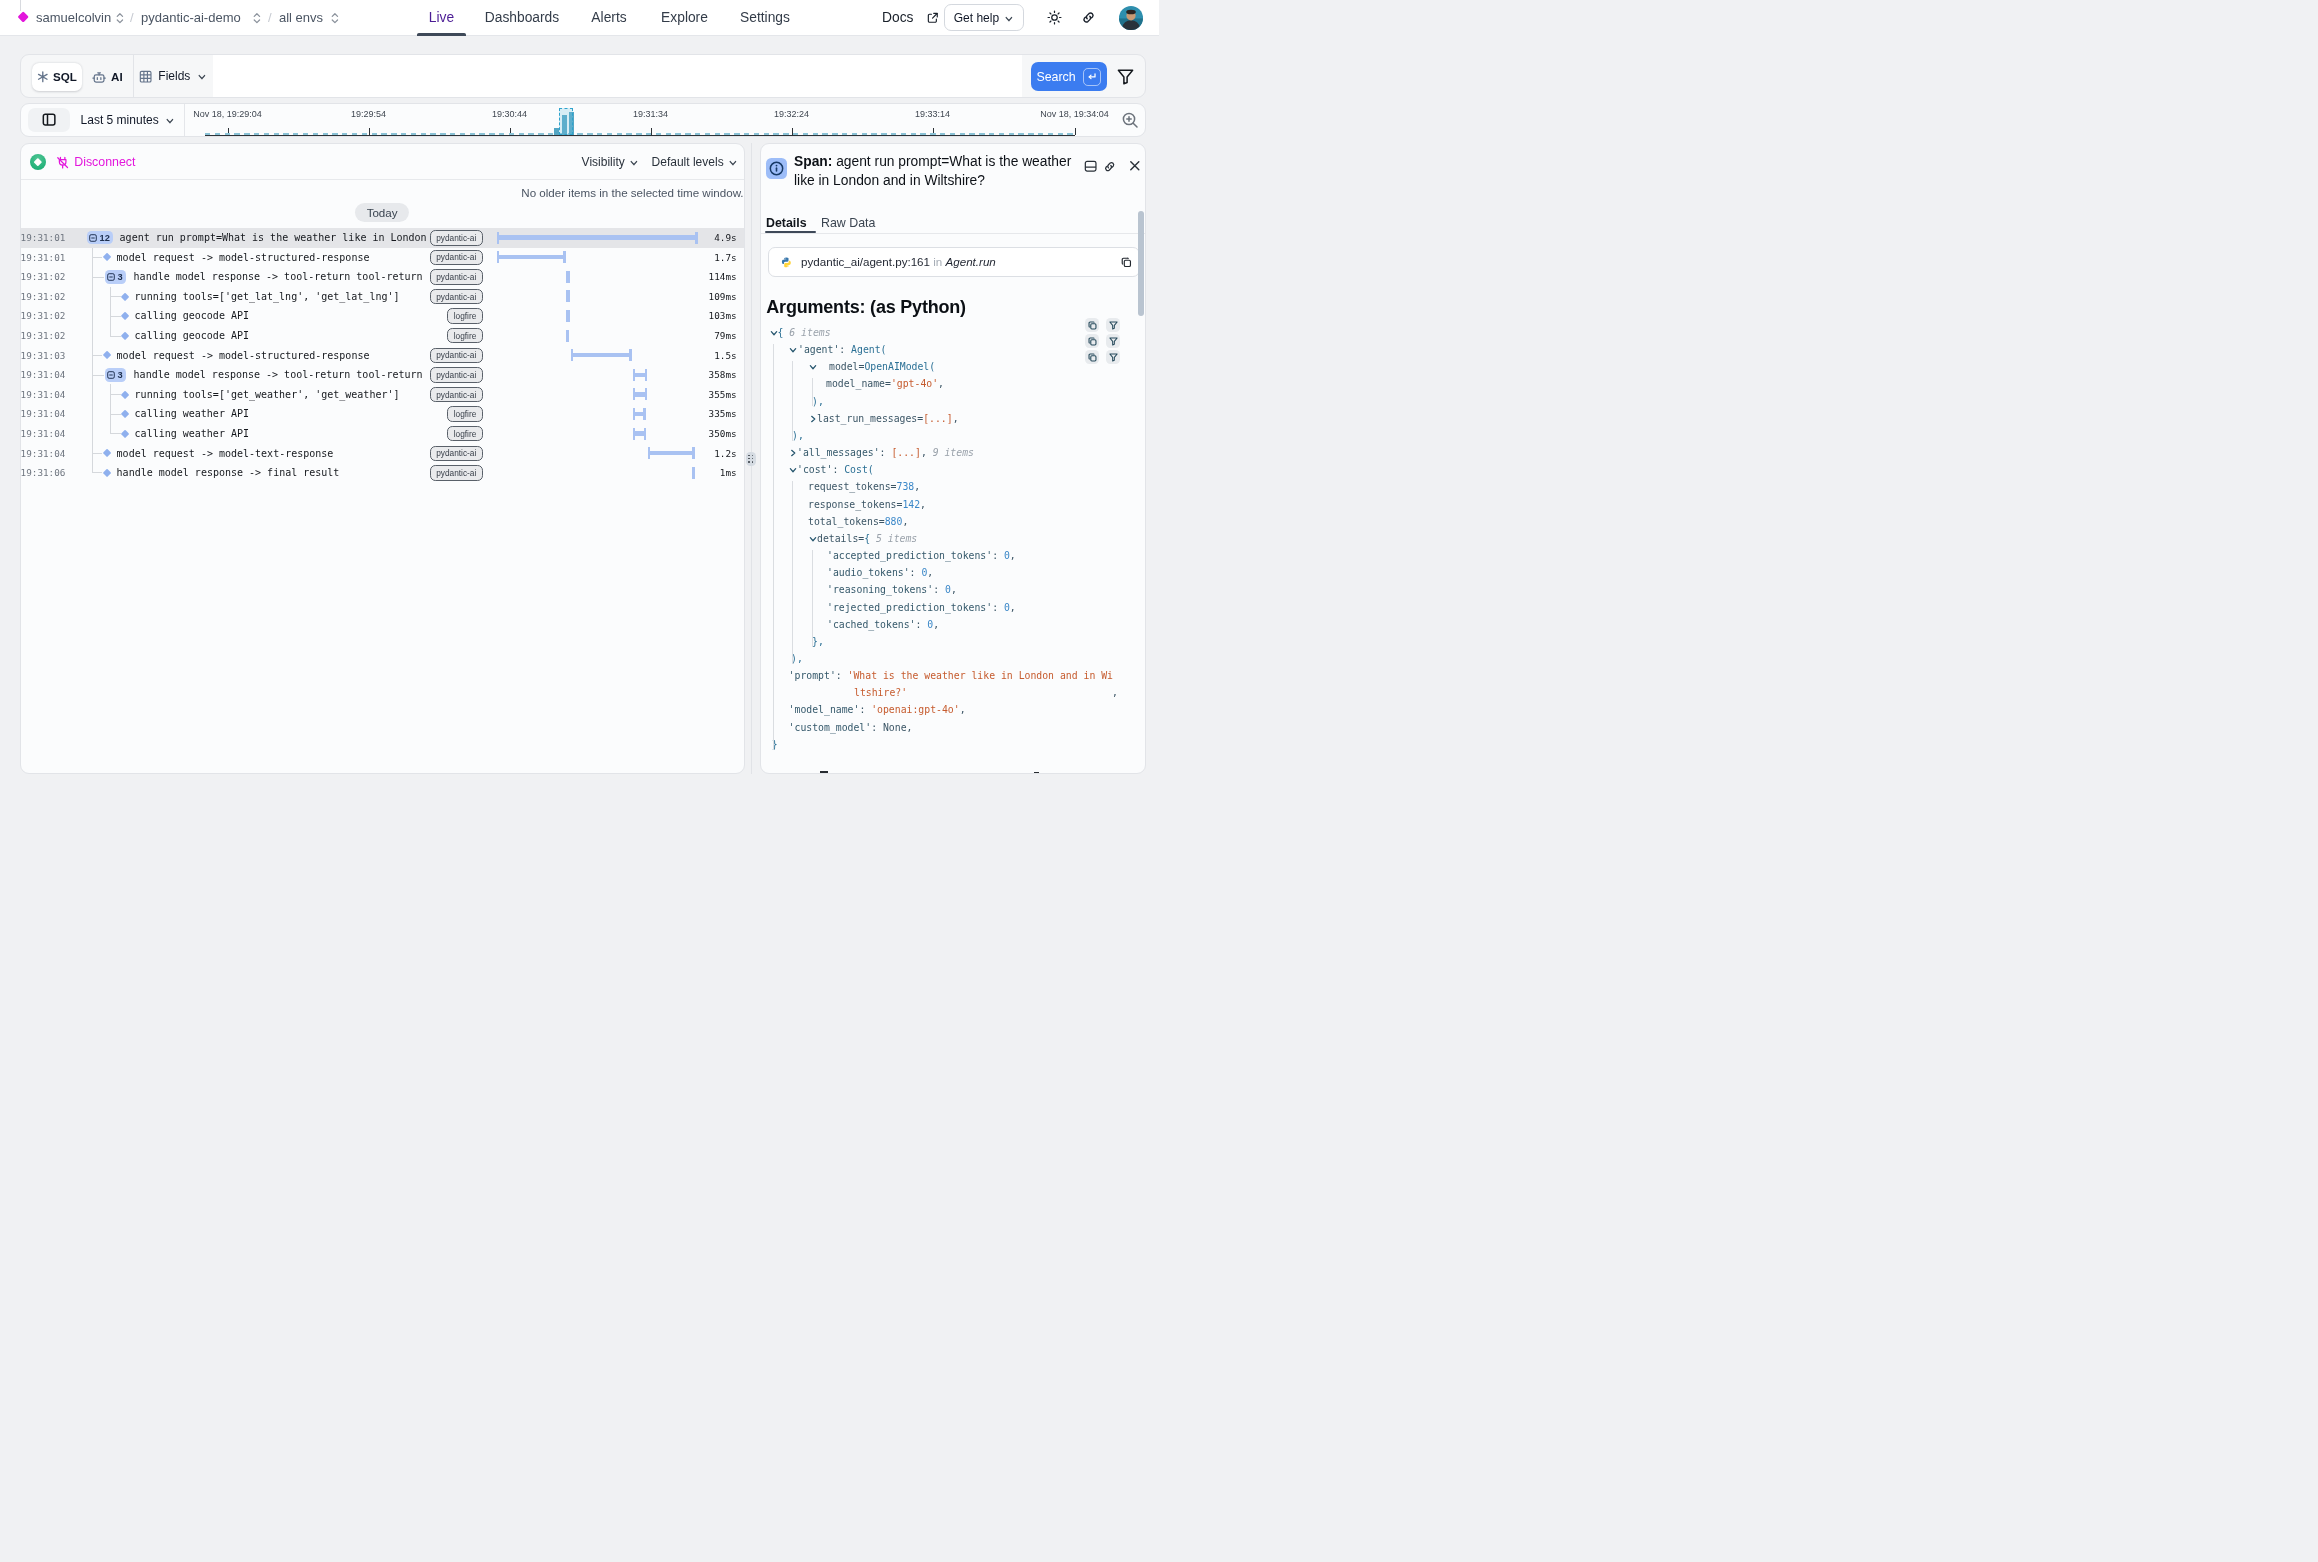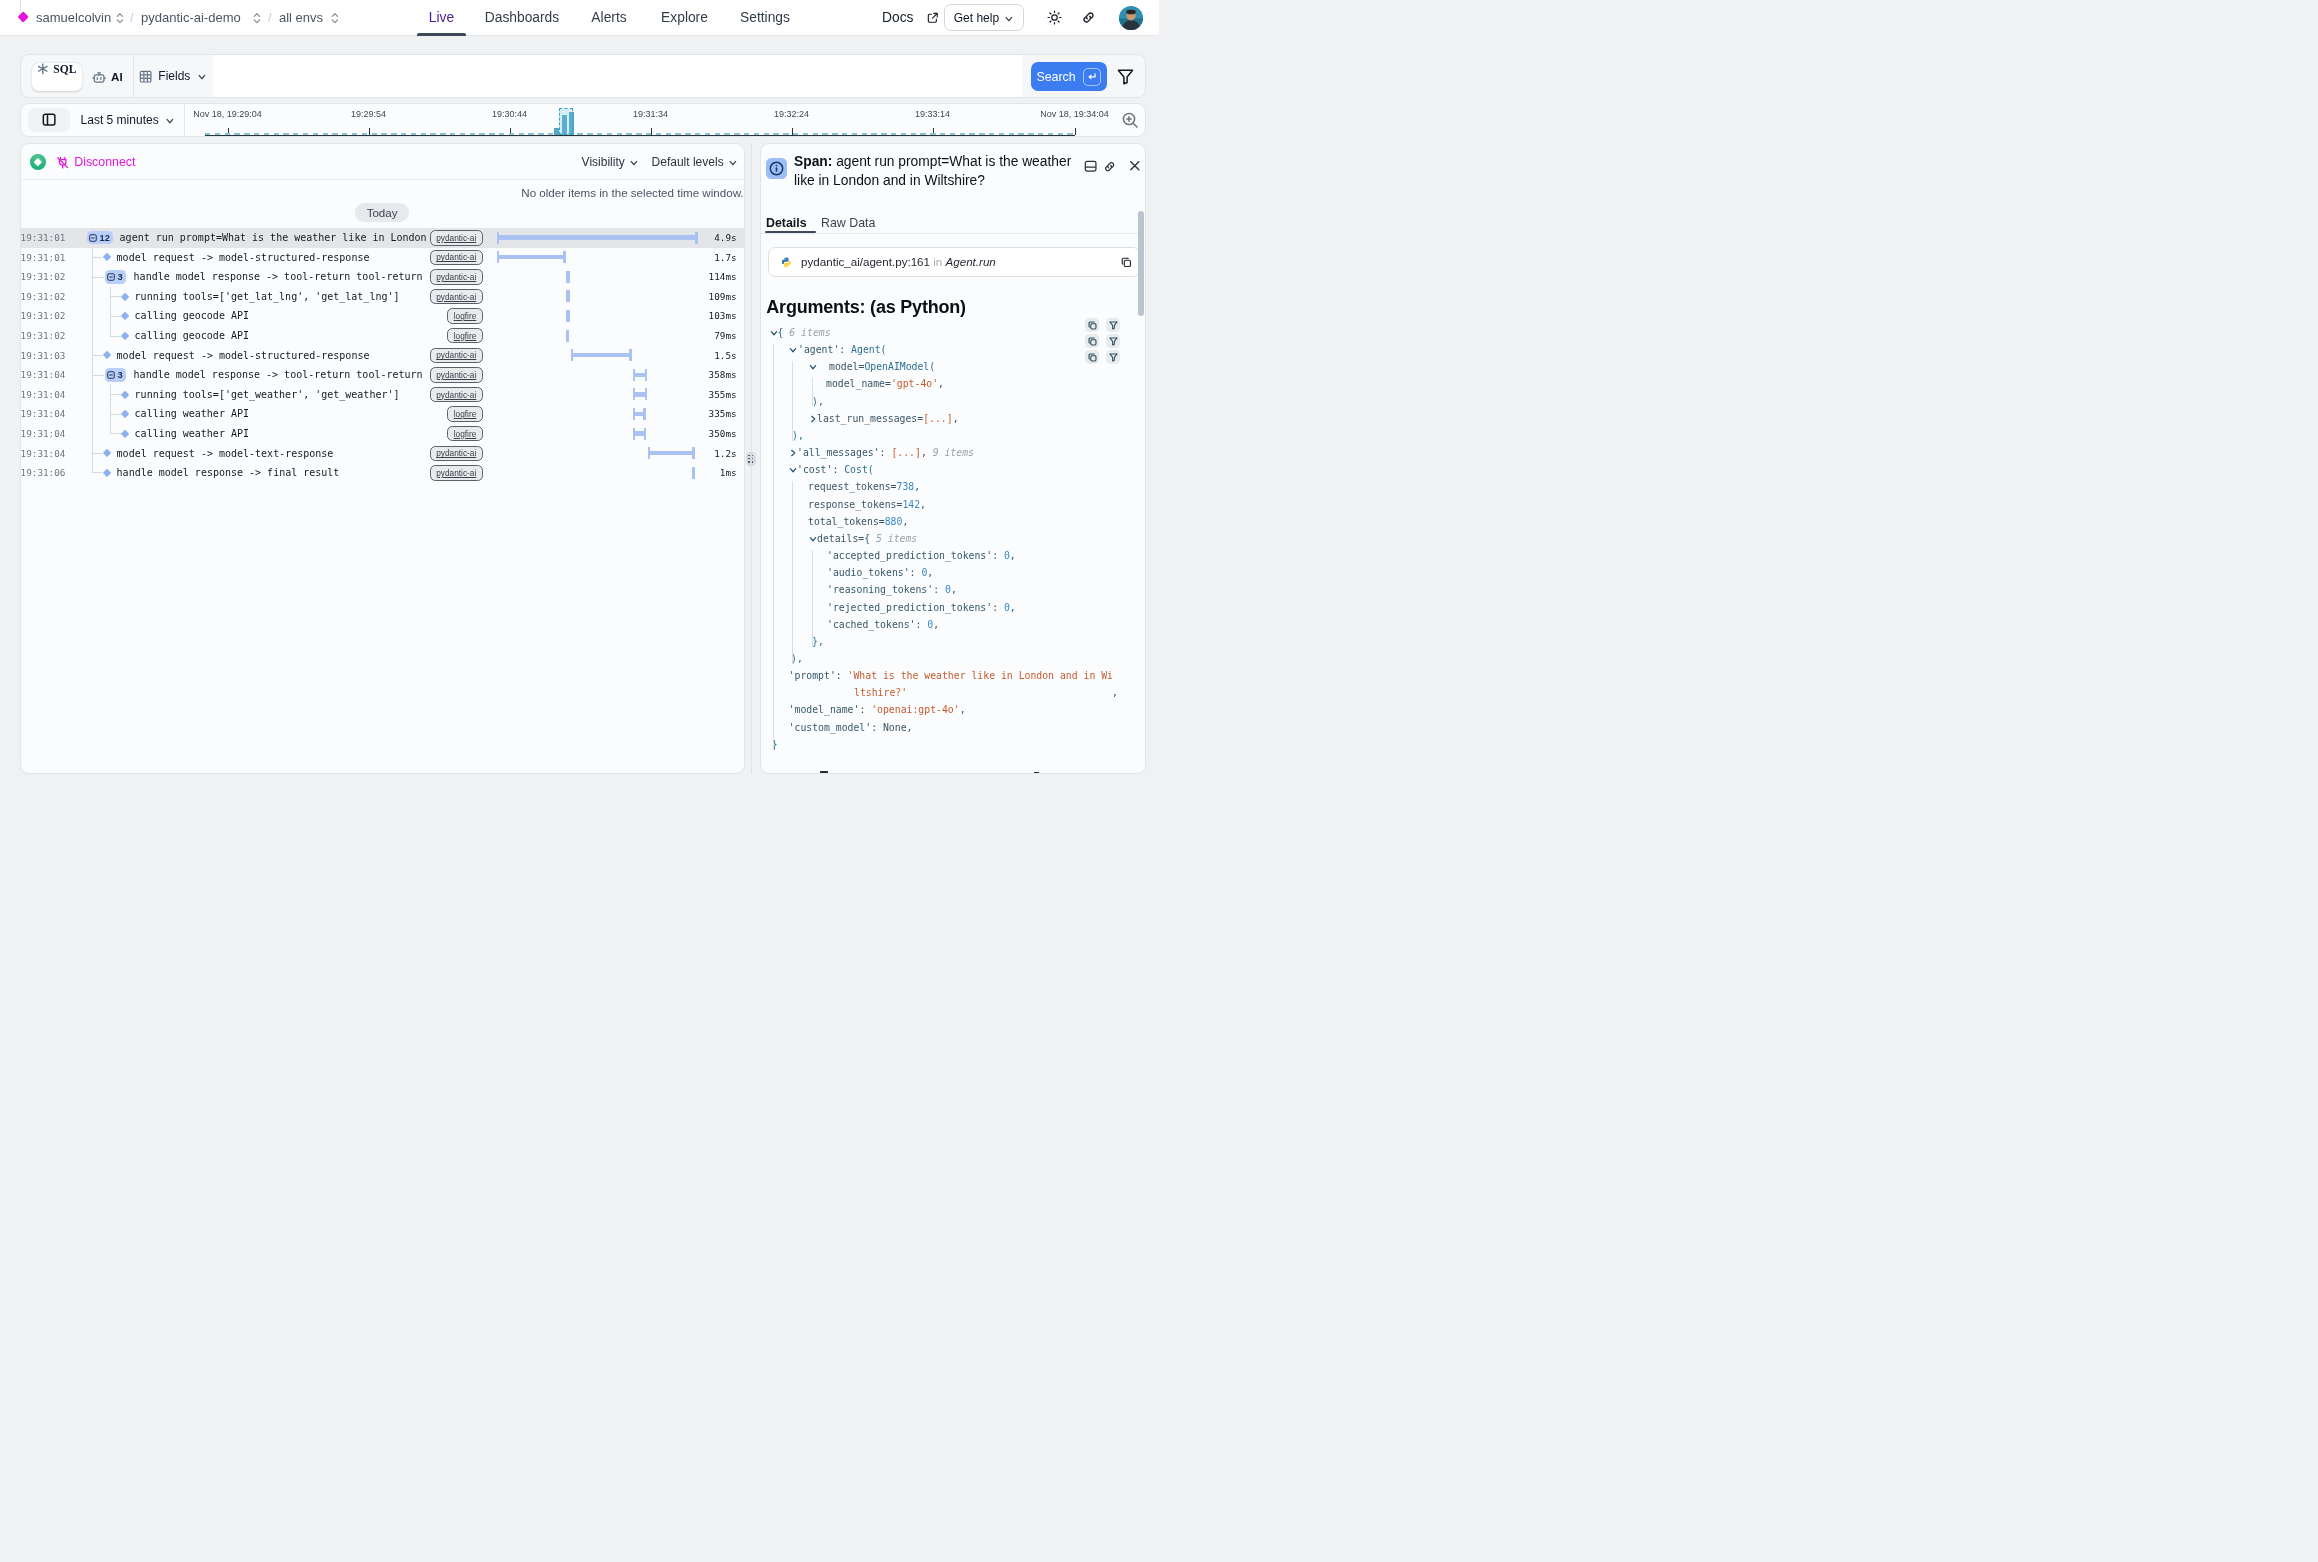--- a/index.html
+++ b/index.html
@@ -16,21 +16,21 @@
   .crumb-sep { color:#c6cad1; }
   .sel-icon { position:absolute; top:11.6px; }
   .nav-item { position:absolute; top:0; height:36px; line-height:36px; font-size:13.8px; color:#333c49; text-align:center; }
   .nav-item.active { color:#4c1d95; font-weight:400; }
   .nav-underline { position:absolute; top:33px; height:2.7px; background:#3e4958; border-radius:1.8px 1.8px 0 0; }
   .docs { position:absolute; top:0; height:36px; line-height:36px; font-size:13.8px; color:#1a212b; }
   .gethelp { position:absolute; left:944px; top:4.4px; width:80px; height:27px; border:0.9px solid #d4d8de; border-radius:7.1px; background:#fff; font-size:12px; color:#111827; display:flex; align-items:center; justify-content:center; gap:5.3px; }
 
   
   .searchbar { position:absolute; left:19.6px; top:54px; width:1126px; height:44px; background:#f6f7f8; border:0.9px solid #e2e4e8; border-radius:9px; }
-  .sql-pill { position:absolute; left:11.3px; top:7.6px; width:50px; height:28.4px; background:#fff; border-radius:7.1px; box-shadow:0 0.9px 2.2px rgba(16,24,40,.18); display:flex; justify-content:center; gap:4.4px; font-size:11.6px; font-weight:600; color:#111827;font-family:Liberation Serif, serif; }
+  .sql-pill { position:absolute; left:11.3px; top:7.6px; width:50px; height:28.4px; background:#fff; border-radius:7.1px; box-shadow:0 0.9px 2.2px rgba(16,24,40,.18); display:flex; align-items:center; justify-content:center; gap:4.4px; font-size:11.6px; font-weight:600; color:#111827; }
   .ai-btn { position:absolute; left:71px; top:7.6px; height:28.4px; display:flex; align-items:center; gap:5.3px; font-size:11.6px; font-weight:600; color:#111827; }
   .seg-divider { position:absolute; top:0; width:0.9px; height:42px; background:#e2e4e8; }
   .fields-btn { position:absolute; left:112px; top:0; width:80px; height:42px; display:flex; align-items:center; justify-content:center; gap:6.2px; font-size:12px; color:#111827; }
   .search-input { position:absolute; left:192px; top:0; width:809px; height:42px; background:#fff; border:none; outline:none; font-size:12.4px; padding:0 10.7px; color:#111827; }
   .search-btn { position:absolute; left:1010px; top:7.4px; width:76px; height:28.4px; background:#3b7cf0; border:none; border-radius:7.1px; color:#fff; font-size:12.4px; display:flex; align-items:center; justify-content:center; gap:7.1px; font-family:"Liberation Sans",sans-serif; }
   .enter-chip { width:18px; height:18px; border:1.2px solid rgba(255,255,255,.55); border-radius:4.9px; display:flex; align-items:center; justify-content:center; }
 
   
   .timelinebar { position:absolute; left:19.6px; top:103px; width:1126px; height:34px; background:#fbfcfd; border:0.9px solid #e2e4e8; border-radius:9px; }
   .tl-toggle { position:absolute; left:7.1px; top:4px; width:42px; height:24px; background:#f0f2f4; border-radius:7.1px; display:flex; align-items:center; justify-content:center; }
@@ -55,21 +55,21 @@
   .tp-menu { position:absolute; top:0; height:36px; display:flex; align-items:center; gap:4.4px; font-size:12px; color:#2a323c; }
   .tp-notice { position:absolute; left:0; top:37px; width:100%; text-align:right; font-size:11.6px; color:#4b5563; padding-top:5.3px; }
   .today-pill { position:absolute; top:59px; left:50%; transform:translateX(-50%); background:#e7e9ec; border-radius:888px; font-size:11.6px; color:#3a4450; padding:3.1px 11.6px; }
   .rows { position:absolute; left:0; top:84px; width:724px; }
   .row { position:relative; width:100%; height:19.6px; }
   .row.selected { background:#e4e5e8; }
   .row .ts { position:absolute; left:0; top:0; width:42px; text-align:right; font-family:"DejaVu Sans Mono",monospace; font-size:9.3px; color:#6f7680; line-height:19.6px; }
   .chip { position:absolute; top:3.1px; height:13.3px; background:#b9cef8; border-radius:4.4px; display:flex; align-items:center; gap:2.2px; padding:0 3.6px 0 2.7px; color:#1e3050; font-size:9.3px; font-weight:700; font-family:"Liberation Sans",sans-serif; }
   .diamond { position:absolute; top:6.8px; width:6.1px; height:6.1px; background:#8fb0ee; transform:rotate(45deg); border-radius:0.9px; }
   .row .name { position:absolute; top:0; line-height:19.6px; font-family:"DejaVu Sans Mono",monospace; font-size:10px; color:#15181d; white-space:nowrap; overflow:hidden; }
-  .badge { position:absolute; right:262px; top:2px; height:15.5px; border:1.1px solid #596069; background:#e9eaec; border-radius:5.3px; font-size:8.3px; color:#3a414b; display:flex; align-items:center; padding:0 5.3px;text-decoration:underline; }
+  .badge { position:absolute; right:262px; top:2px; height:15.5px; border:1.1px solid #596069; background:#e9eaec; border-radius:5.3px; font-size:8.3px; color:#3a414b; display:flex; align-items:center; padding:0 5.3px; }
   .gbar { position:absolute; top:3.7px; height:12px; }
   .gbar .cap { position:absolute; top:0; width:2.7px; height:12px; background:#a9c2f2; }
   .gbar .mid { position:absolute; top:3.8px; height:4.4px; background:#a9c2f2; left:0; right:0; }
   .row .dur { position:absolute; right:8px; top:0; line-height:19.6px; font-family:"DejaVu Sans Mono",monospace; font-size:9.3px; color:#15181d; }
   .guide { position:absolute; background:#d5d8dc; }
   .elbow { position:absolute; height:0.9px; background:#d5d8dc; }
 
   
   .split-line { position:absolute; left:751px; top:143px; width:0.9px; height:631px; background:#e1e3e7; }
   .split-handle { position:absolute; left:746px; top:452px; width:9.8px; height:14px; background:#d5dbe2; border-radius:4.4px; display:flex; align-items:center; justify-content:center; }

